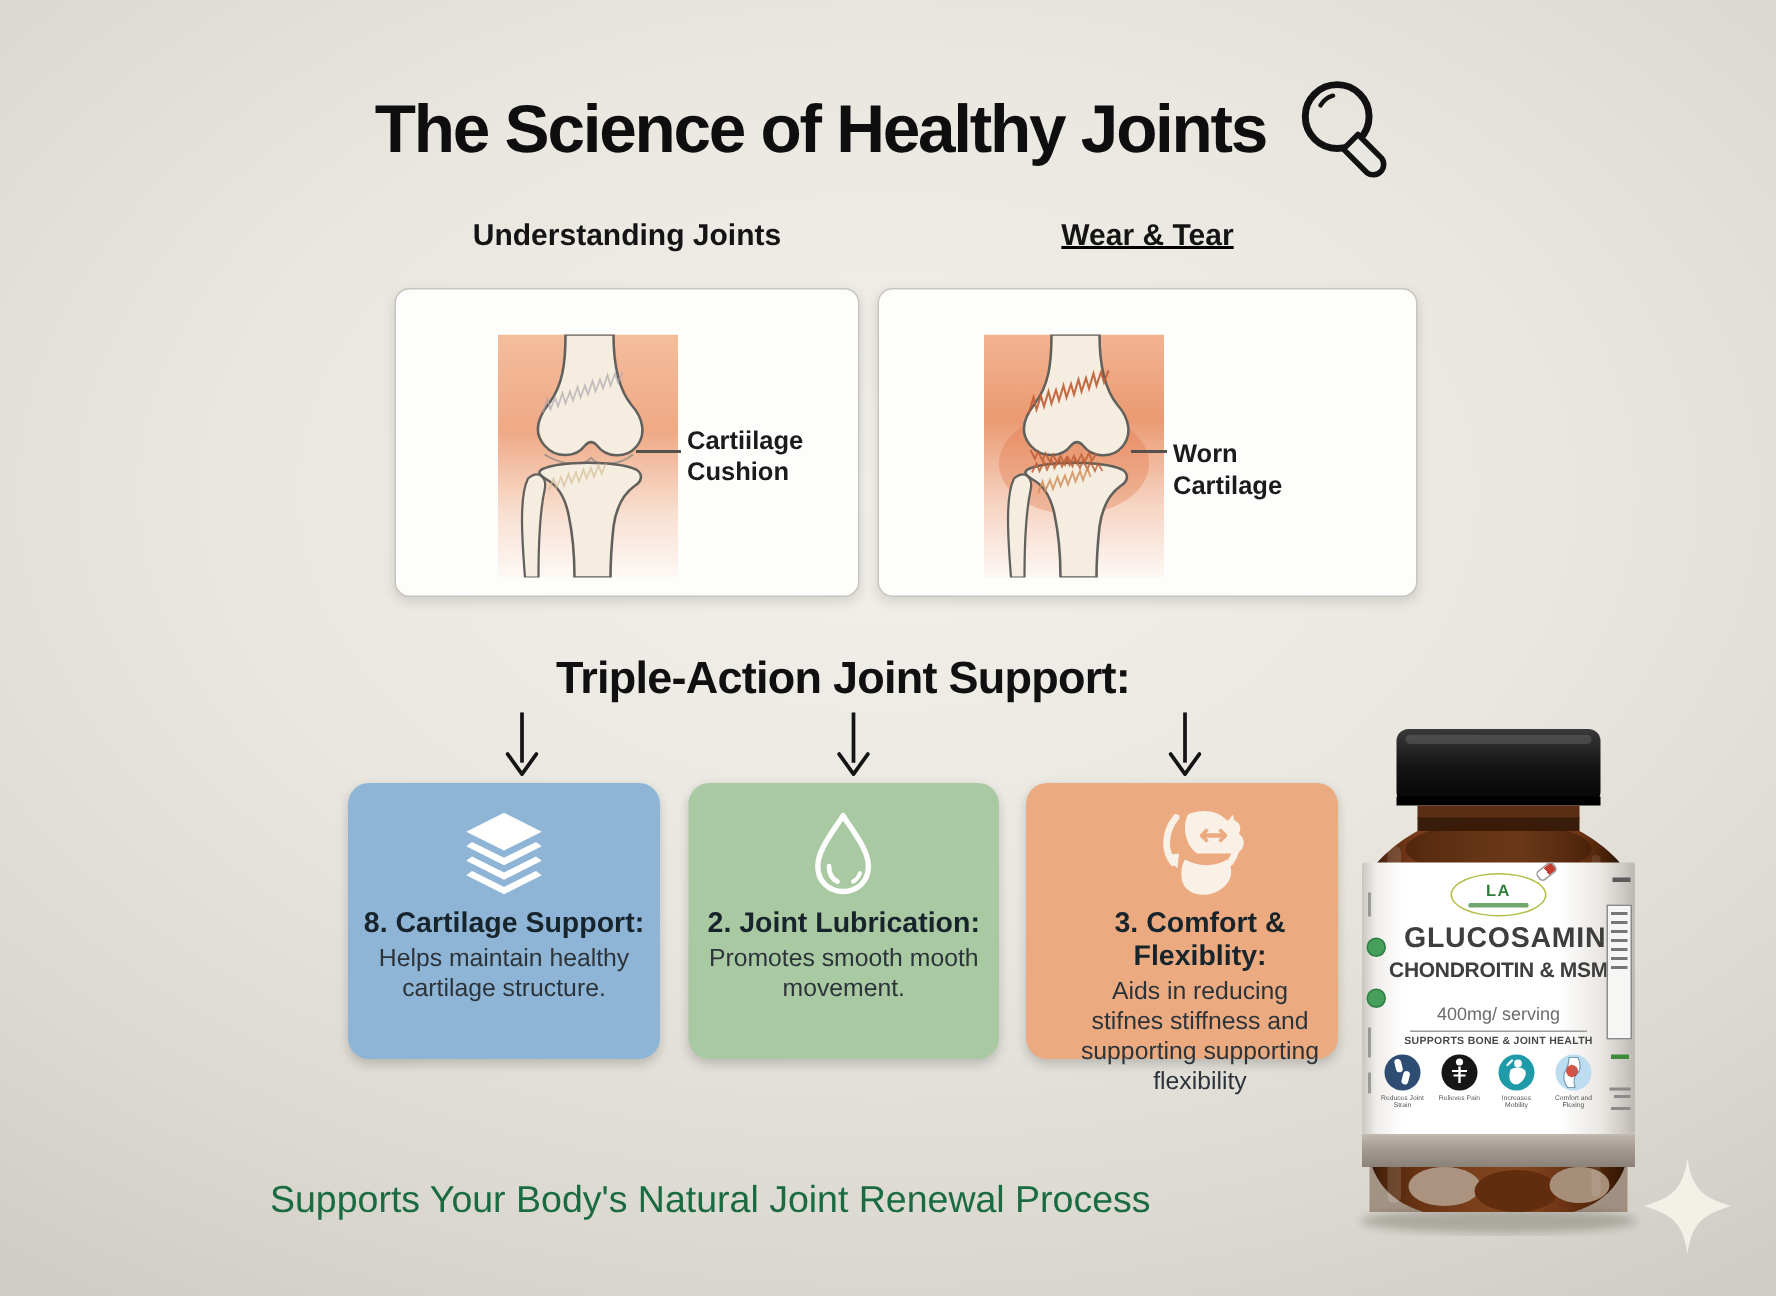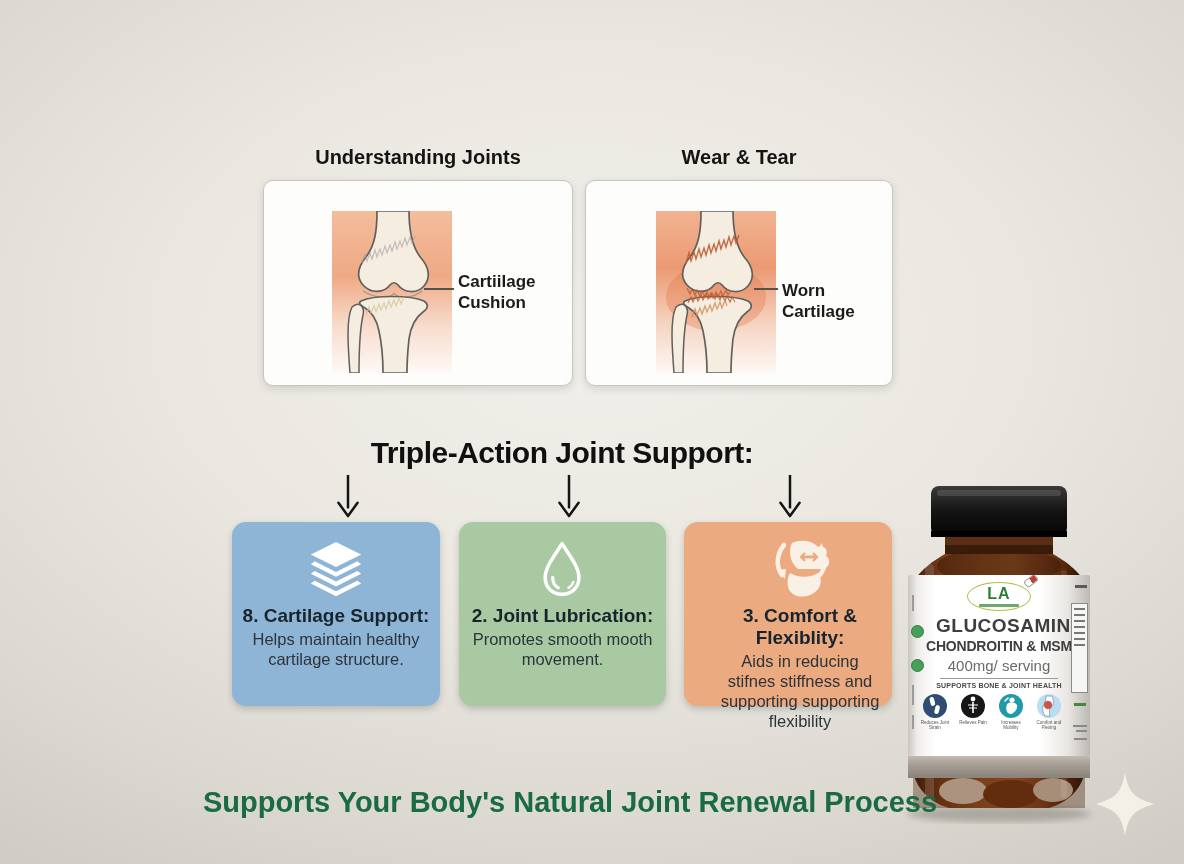--- a/index.html
+++ b/index.html
@@ -7,23 +7,23 @@
     position:relative; width:1184px; height:864px; overflow:hidden;
     font-family:"Liberation Sans", sans-serif;
     background:radial-gradient(ellipse 980px 640px at 50% 38%, #f2f0ea 0%, #e9e7e0 45%, #dbd9d1 78%, #cfcdc5 100%);
   }
   
   .title-row{position:absolute; top:48px; left:0; width:100%; display:flex; justify-content:center; align-items:center; gap:16px;}
   .title{font-size:45px; font-weight:bold; color:#0e0e0e; letter-spacing:-1.5px; margin:0;}
   
   .panel-col{position:absolute; top:146px;}
   .panel-col.p1{left:263px; width:310px;}
-  .panel-col.p2{left:585px; width:308px;}
+  .panel-col.p2{left:585px; width:360px;text-decoration:underline;}
   .panel-header{text-align:center; font-size:20px; font-weight:bold; color:#141414; margin:0;}
-  .panel-card{margin-top:11px; height:204px; background:#fdfdfc; border:1px solid #c8c5bf; border-radius:10px;
+  .panel-card{margin-top:23px; height:204px; background:#fdfdfc; border:1px solid #c8c5bf; border-radius:10px;
     box-shadow:0 3px 8px rgba(0,0,0,0.12); position:relative;}
   .joint-ill{position:absolute; top:30px; width:120px; height:162px;}
   .p1 .joint-ill{left:68px;} .p2 .joint-ill{left:70px;}
   .callout-line{position:absolute; height:2px; background:#55524e; top:107px;}
   .p1 .callout-line{left:160px; width:30px;}
   .p2 .callout-line{left:168px; width:24px;}
   .callout{position:absolute; font-size:17px; font-weight:bold; color:#1b1b1b; line-height:1.25;}
   .p1 .callout{left:194px; top:90px; width:88px;}
   .p2 .callout{left:196px; top:99px; width:110px;}
   
@@ -34,39 +34,39 @@
   
   .benefit{position:absolute; top:522px; width:208px; height:184px; border-radius:14px;
     box-shadow:0 3px 7px rgba(0,0,0,0.18); text-align:center; padding-top:14px; box-sizing:border-box;}
   .benefit.b1{left:232px; background:#8fb5d6;}
   .benefit.b2{left:459px; width:207px; background:#a9c9a3;}
   .benefit.b3{left:684px; background:#ecaa80;padding-left:24px;}
   .benefit .bicon{height:66px; display:flex; align-items:center; justify-content:center;}
   .benefit-title{font-size:19px; font-weight:bold; color:#17242c; margin:3px 0 2px;}
   .benefit-body{font-size:16.5px; color:#2c343a; line-height:1.22; padding:0 9px;}
   
-  .footer{position:absolute; top:786px; left:180px; width:780px; text-align:center;
-    font-size:29px; font-weight:bold; color:#1a6b42;}
+  .footer{position:absolute; top:786px; left:180px; width:780px; text-align:left;
+    font-size:25px; font-weight:normal; color:#1a6b42;}
   
   .sparkle{position:absolute; left:1096px; top:772px;}
   
   .bottle{position:absolute; left:903px; top:486px; width:192px; height:340px;}
   .bottle svg.glass{position:absolute; left:0; top:0;}
   .label{position:absolute; left:5px; top:89px; width:182px; height:181px; border-radius:2px;
     background:linear-gradient(90deg,#c9c5bf 0%, #efedea 5%, #ffffff 15%, #ffffff 72%, #e9e6e2 88%, #bdb8b2 100%);
     box-sizing:border-box; text-align:center; overflow:hidden;}
   .logo-oval{position:relative; width:62px; height:27px; border:1.5px solid #b4bd45; border-radius:50%;
     margin:7px auto 0; display:flex; flex-direction:column; align-items:center; justify-content:center;}
-  .logo-la{font-size:16px; font-weight:bold; color:#2f7d3a; letter-spacing:1px; line-height:1;}
+  .logo-la{font-size:11px; font-weight:bold; color:#2f7d3a; letter-spacing:1px; line-height:1;}
   .logo-sub{width:40px; height:3px; background:#3f8a3c; opacity:.75; margin-top:2px; border-radius:1px;}
   .logo-capsule{position:absolute; right:-8px; top:-6px; width:12px; height:6px; border-radius:3px;
     transform:rotate(-38deg); background:linear-gradient(90deg,#ffffff 50%, #c43b2f 50%); border:0.5px solid #9a9a9a;}
   .prod1{font-size:19px; font-weight:bold; color:#3e3e3e; letter-spacing:0.5px; margin-top:4px;padding-left:22px;}
   .prod2{font-size:14px; font-weight:bold; color:#3e3e3e; letter-spacing:-0.2px; margin-top:1px;text-align:center;}
-  .dose{font-size:15px; color:#6b6b6b; margin-top:3px;}
+  .dose{font-size:12px; color:#6b6b6b; margin-top:15px;}
   .label-divider{width:118px; height:1px; background:#9a9a9a; margin:4px auto 3px;}
   .tagline{font-size:7px; font-weight:bold; color:#474747; letter-spacing:0.2px;}
   .badge-row{display:flex; justify-content:center; gap:7px; margin-top:5px; padding-right:14px;}
   .badge{width:31px;}
   .badge-circle{width:24px; height:24px; border-radius:50%; margin:0 auto; position:relative; overflow:hidden;}
   .badge-label{font-size:4.5px; color:#555; line-height:1.2; margin-top:2px;}
   .facts-box{position:absolute; right:2px; top:28px; width:15px; height:88px; border:1px solid #8a8a8a; background:#f6f6f4;}
   .facts-box .fl{height:2px; background:#777; margin:4px 2px 0;}
   .facts-head{position:absolute; right:3px; top:10px; width:12px; height:3px; background:#5a5a5a;}
   .facts-green{position:absolute; right:4px; top:128px; width:12px; height:3px; background:#3f8a3c;}
@@ -76,20 +76,28 @@
   .seal{position:absolute; left:3px; width:11px; height:11px; border-radius:50%; background:#46a05c; border:1px solid #2e7d43;}
   .seal.s1{top:50px;} .seal.s2{top:84px;}
   .vtext{position:absolute; left:4px; width:2px; background:#9a9a9a;}
   .vt1{top:20px; height:16px;} .vt2{top:110px; height:20px;} .vt3{top:140px; height:14px;}
 </style>
 </head>
 <body>
 
 <div id="stage">
 
+  <div class="title-row">
+    <h1 class="title">The Science of Healthy Joints</h1>
+    <svg width="74" height="76" viewBox="0 0 80 82">
+      <circle cx="34" cy="32" r="23" fill="none" stroke="#111" stroke-width="5"></circle>
+      <path d="M22,24 a15,15 0 0 1 9,-7" fill="none" stroke="#111" stroke-width="3.2" stroke-linecap="round"></path>
+      <path d="M49,45 l17,17 a7.5,7.5 0 0 1 -10.5,10.5 l-17,-17 z" fill="#e9e7e1" stroke="#111" stroke-width="4" stroke-linejoin="round"></path>
+    </svg>
+  </div>
 
   <div class="panel-col p1">
     <div class="panel-header">Understanding Joints</div>
     <div class="panel-card">
       <svg class="joint-ill" viewBox="0 0 120 162">
         <defs>
           <linearGradient id="gh" x1="0" y1="0" x2="0" y2="1">
             <stop offset="0" stop-color="#f4bd9c"></stop>
               <stop offset="0.4" stop-color="#efa985"></stop>
             <stop offset="0.72" stop-color="#f8ddce"></stop>

